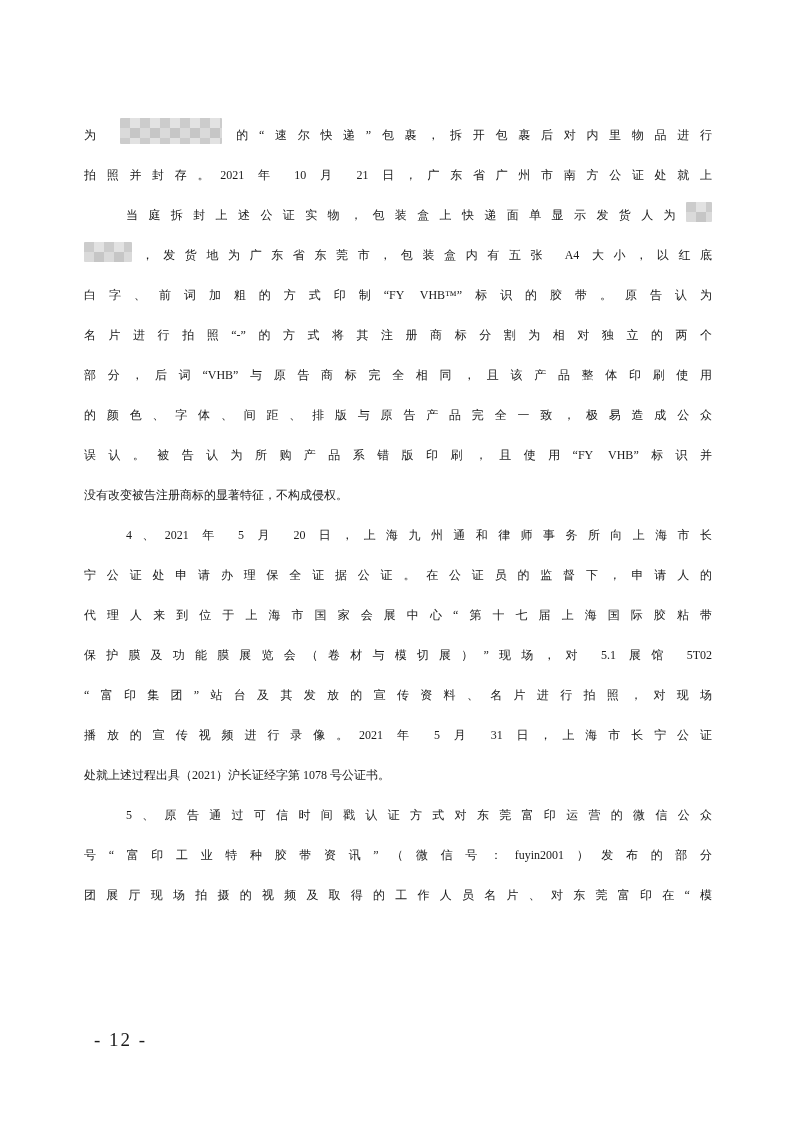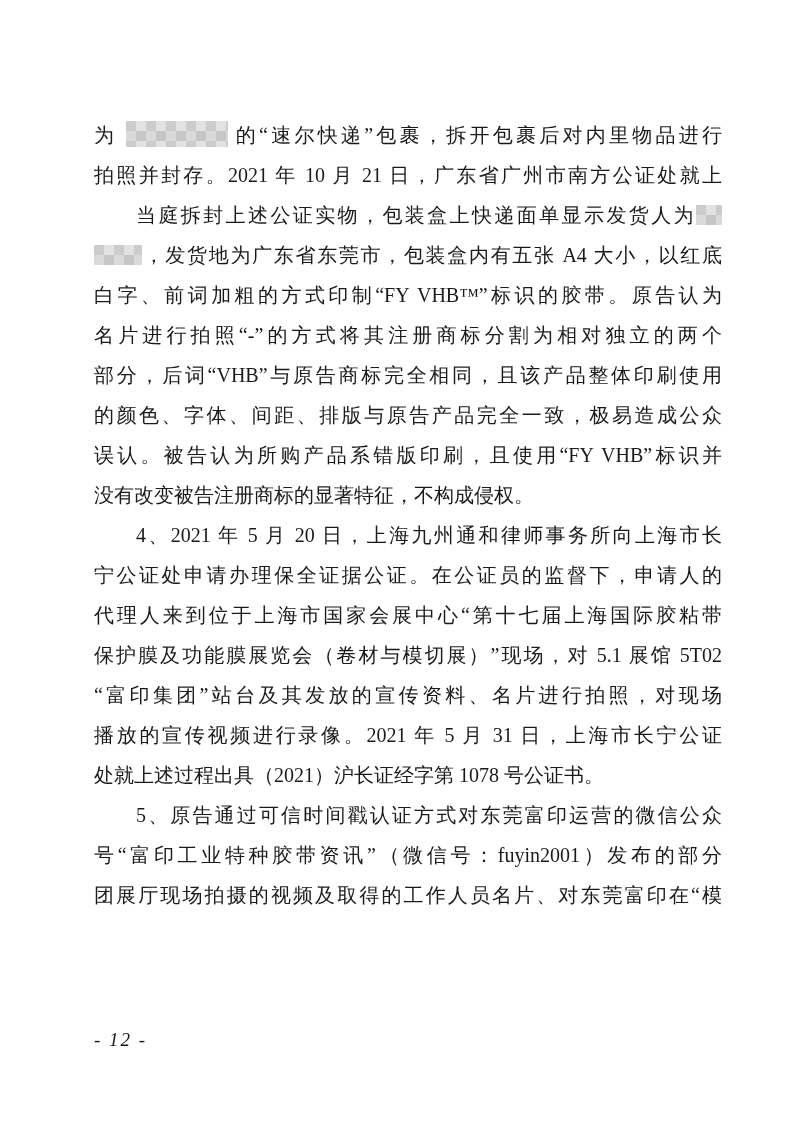--- a/index.html
+++ b/index.html
@@ -11,24 +11,24 @@
     position: relative;
     width: 794px;
     height: 1123px;
     background: #ffffff;
     overflow: hidden;
     font-family: "Liberation Serif", "DejaVu Serif", serif;
     color: #1a1a1a;
   }
   .doc-body {
     position: absolute;
-    left: 94px;
+    left: 84px;
     top: 115px;
     width: 628px;
-    font-size: 20px;
+    font-size: 12px;
   }
   .para { margin: 0; padding: 0; }
   .line {
     height: 40px;
     line-height: 40px;
     text-align: justify;
     text-align-last: justify;
     text-justify: inter-character;
     white-space: normal;
     overflow: visible;
@@ -53,21 +53,20 @@
     vertical-align: -5px;
   }
   .footer {
     position: absolute;
     left: 94px;
     top: 1026px;
     font-size: 19px;
     line-height: 28px;
     letter-spacing: 2px;
     color: #1a1a1a;
-    font-style: italic;
   }
 </style>
 </head>
 <body>
 
 <div class="page">
   <div class="doc-body" id="doc-body">
       <div class="para">
         <div class="line"><span>为 </span><span class="redaction tall" style="width: 102px;"></span><span> 的“速尔快递”包裹，拆开包裹后对内里物品进行</span></div>
         <div class="line"><span>拍照并封存。2021 年 10 月 21 日，广东省广州市南方公证处就上</span></div>

